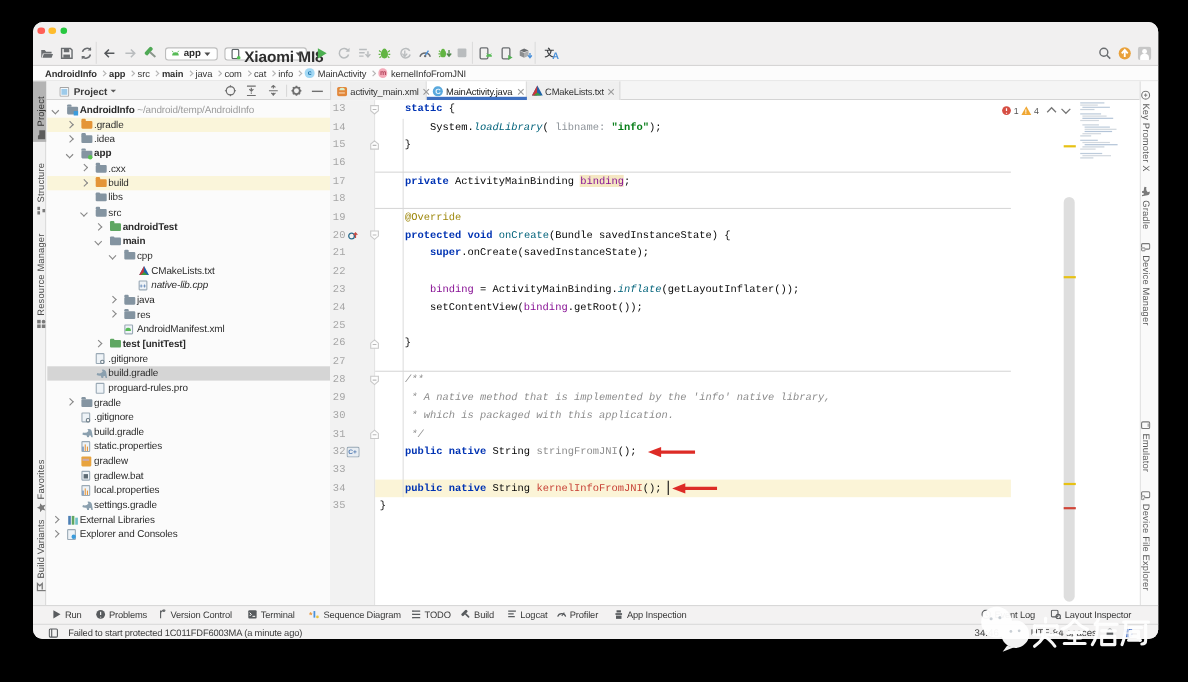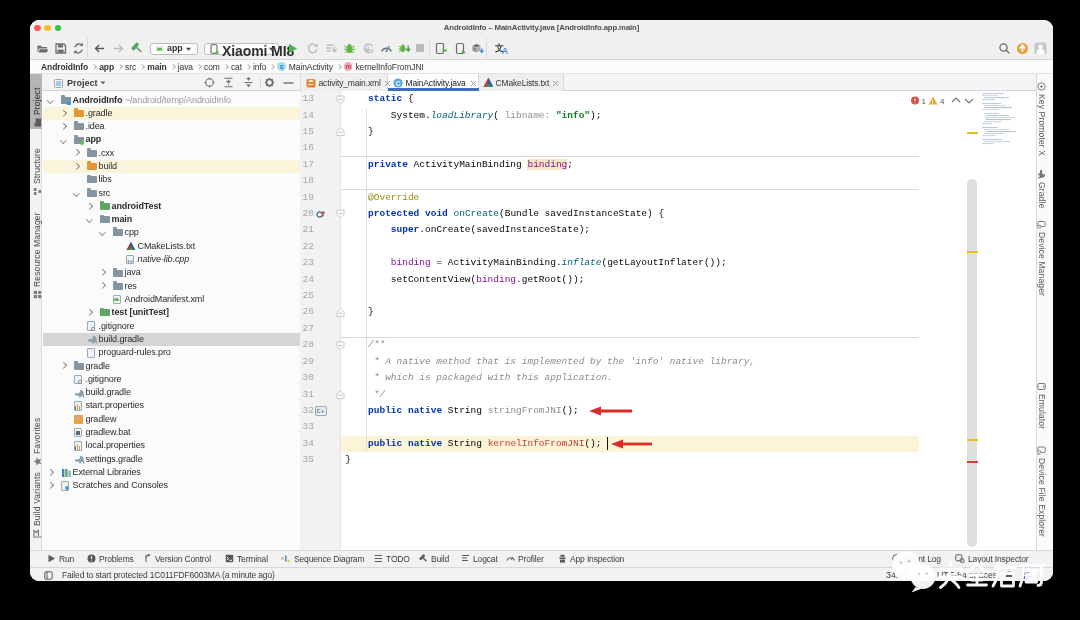--- a/index.html
+++ b/index.html
@@ -46,21 +46,20 @@
 .bitem{position:absolute;top:530.5px;height:16px;display:flex;align-items:center;gap:3px;font-size:8.5px;color:#3a3a3a;letter-spacing:-.15px}
 .sbar{position:absolute;left:0;top:547px;width:100%;height:14px;background:#f3f2f2;border-top:1px solid #d8d8d8;font-size:8.8px;color:#444}
 svg{display:block}
 </style></head><body>
 
 <div class="win">
 <div class="tbar"></div>
 <div class="tl" style="left:4.2px;background:#ff5f57"></div>
 <div class="tl" style="left:14.4px;background:#febc2e"></div>
 <div class="tl" style="left:24.6px;background:#28c840"></div>
-<div class="ttl">AndroidInfo – MainActivity.java [AndroidInfo.app.main]</div>
 <svg class="a" style="left:6px;top:21.5px" width="13" height="13" viewBox="0 0 13 13">
       <path d="M1.5 10.5 v-7 h3.2 l1.2 1.5 h5 v1.6 h-8 l-1 3.9 z M2.6 10.5 l1.2-3.3 h8.4 l-1.3 3.3 z" fill="#6a6d70"></path>
     </svg>
 <svg class="a" style="left:24px;top:21.5px" width="13" height="13" viewBox="0 0 13 13">
       <path d="M2 2 h8 l1.5 1.5 v7.5 h-9.5 z" fill="none" stroke="#6a6d70" stroke-width="1.3"></path>
       <rect x="4" y="2.5" width="5" height="3" fill="#6a6d70"></rect>
       <rect x="3.6" y="7.6" width="6" height="3" fill="#6a6d70"></rect>
     </svg>
 <svg class="a" style="left:41.5px;top:21.5px" width="13" height="13" viewBox="0 0 13 13">
       <path d="M10.6 3.4 A4.4 4.4 0 0 0 3 5.2 M2.6 9.4 A4.4 4.4 0 0 0 10.2 7.6" fill="none" stroke="#6a6d70" stroke-width="1.4"></path>
@@ -427,21 +426,21 @@
       <svg class="a" style="left:30.5px;top:2.5px" width="11" height="9" viewBox="0 0 11 9">
         <path d="M9.5 3.4 a2.8 2.8 0 0 0-4-2.2 l0.9 1.6 a4.4 4.4 0 0 1-5 1.3 L0.9 6 a5.5 5.5 0 0 0 3.7 0.6 l0.7 2 h1.5 l0.4-1.7 h1.3 l0.5 1.7 h1.4 z" fill="#8ba0af"></path>
       </svg>
       <span class="lb" style="left:42.5px">build.gradle</span>
     </div>
 <div class="trow" style="top:379.40000000000003px;">
       <span class="pg" style="left:30.5px"></span>
       <span class="a" style="left:32.0px;top:6.5px;width:1.4px;height:4px;background:#4f78b0"></span>
       <span class="a" style="left:34.0px;top:5px;width:1.4px;height:5.5px;background:#e8973c"></span>
       <span class="a" style="left:36.0px;top:7px;width:1.4px;height:3.5px;background:#e8973c"></span>
-      <span class="lb" style="left:42.5px">start.properties</span>
+      <span class="lb" style="left:42.5px">static.properties</span>
     </div>
 <div class="trow" style="top:392.70000000000005px;">
       <span class="a" style="left:30.5px;top:2.2px;width:9px;height:9px;background:#e8a33d;border-radius:1px"></span>
       <span class="a" style="left:32.0px;top:4.5px;width:6px;height:2px;background:#caa"></span>
       <span class="lb" style="left:42.5px">gradlew</span>
     </div>
 <div class="trow" style="top:406.0px;">
       <span class="pg" style="left:30.5px"></span>
       <span class="a" style="left:32.5px;top:5.4px;width:4px;height:4px;background:#5d6a73"></span>
       <span class="lb" style="left:42.5px">gradlew.bat</span>
@@ -465,21 +464,21 @@
         <rect x="1" y="1" width="2.4" height="8" fill="#4c7fb5"></rect>
         <rect x="4.2" y="1" width="2.4" height="8" fill="#5fa762"></rect>
         <rect x="7.4" y="2.6" width="2.4" height="6.4" fill="#6fc0c8"></rect>
       </svg>
       <span class="lb" style="left:29.5px">External Libraries</span>
     </div>
 <div class="trow" style="top:459.20000000000005px;">
       <span class="chev r" style="left:5.2px;top:3.8px"></span>
       <span class="pg" style="left:17.5px"></span>
       <span class="a" style="left:21.9px;top:7px;width:4px;height:4px;border-radius:50%;background:#3b9cdc"></span>
-      <span class="lb" style="left:29.5px">Scratches and Consoles</span>
+      <span class="lb" style="left:29.5px">Explorer and Consoles</span>
     </div>
 <div class="ed"></div>
 <div class="a" style="left:269.5px;top:54px;width:1px;height:476px;background:#dcdcdc"></div>
 <div class="a" style="left:311px;top:415.59999999999997px;width:578px;height:16.4px;background:#fbf4d7"></div>
 <div class="a" style="left:270px;top:71px;width:41px;height:459px;background:#f2f2f2;border-right:1px solid #e4e4e4"></div>
 <div class="a" style="left:335.5px;top:87.6px;width:1px;height:344.4px;background:#dedede"></div>
 <div class="sep" style="top:136.3px"></div>
 <div class="sep" style="top:169.1px"></div>
 <div class="sep" style="top:316.7px"></div>
 <pre class="nums">13

